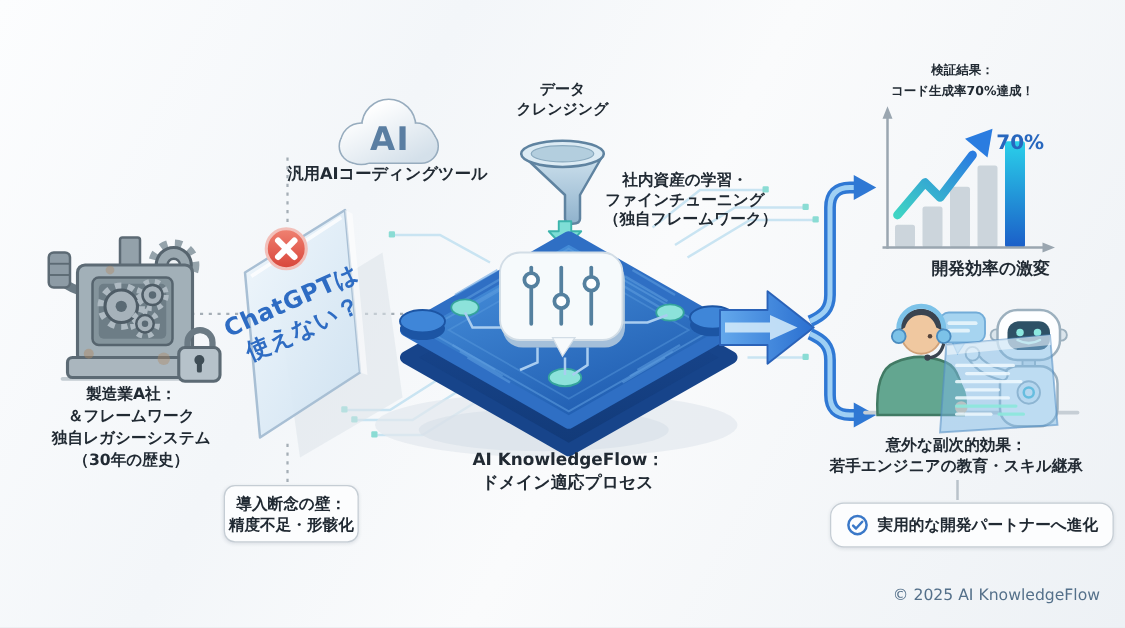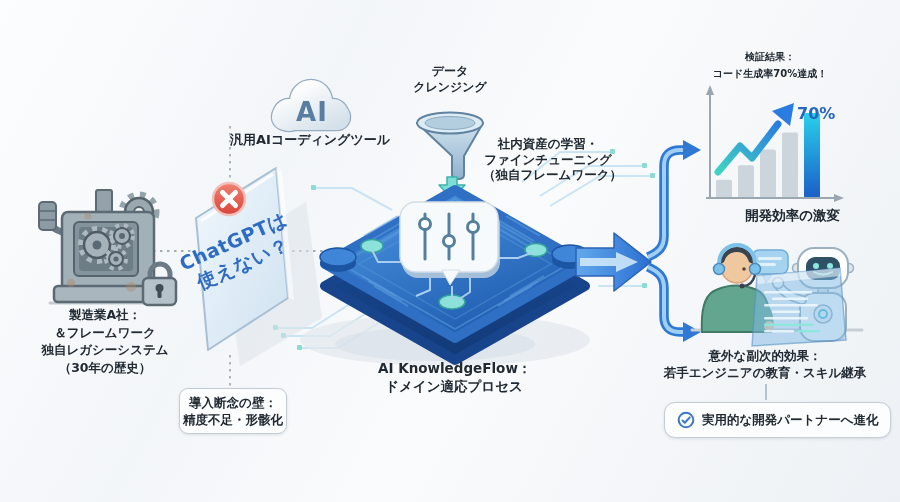--- a/index.html
+++ b/index.html
@@ -374,13 +374,14 @@
   </div>
 
   <div class="box badge">
     <svg width="18" height="18" viewBox="0 0 18 18">
       <circle cx="9" cy="9" r="7.3" fill="none" stroke="#3a78c8" stroke-width="2"></circle>
       <path d="M5.5,9.5 l2.3,2.3 l5,-5.4" fill="none" stroke="#3a78c8" stroke-width="2" stroke-linecap="round" stroke-linejoin="round"></path>
     </svg>
     <span>実用的な開発パートナーへ進化</span>
   </div>
 
+  <div class="copyright">© 2025 AI KnowledgeFlow</div>
 </div>
 
 </body></html>

